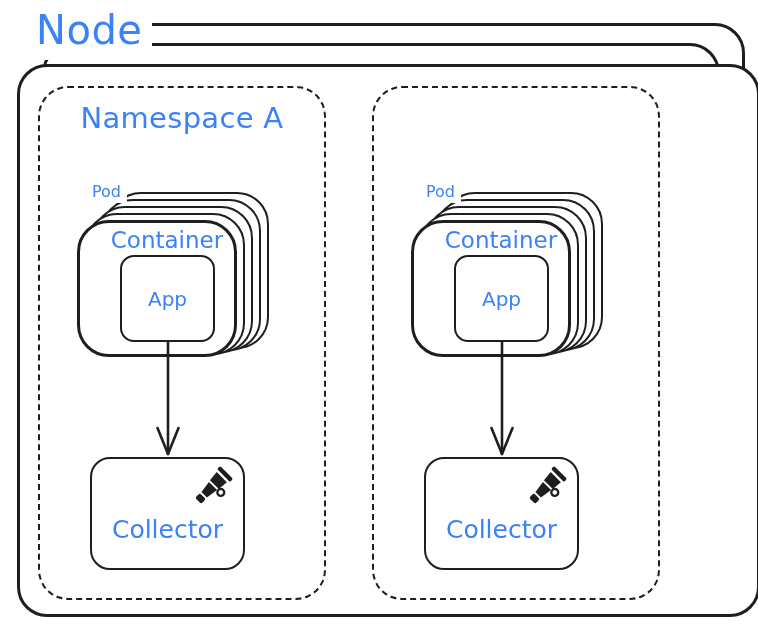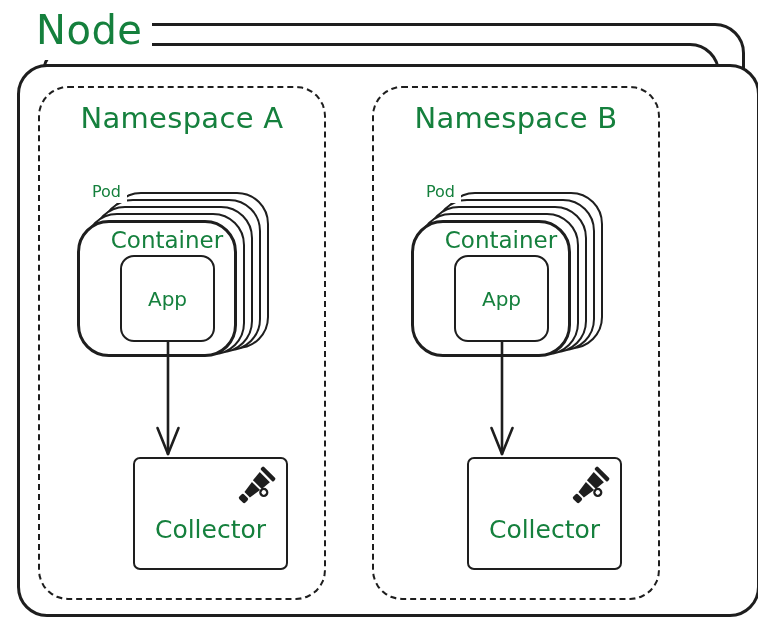--- a/index.html
+++ b/index.html
@@ -3,21 +3,21 @@
 <meta charset="utf-8">
 <style>
   html, body { margin: 0; padding: 0; background: #ffffff; }
   * { box-sizing: border-box; }
   .stage {
     position: relative;
     width: 758px;
     height: 629px;
     background: #ffffff;
     font-family: "DejaVu Sans", "Liberation Sans", sans-serif;
-    color: #15803d;
+    color: #3b82f6;
     overflow: hidden;
   }
   
   .node-layer {
     position: absolute;
     background: #ffffff;
     border: 3px solid #1e1e1e;
     border-radius: 30px;
   }
   .node-layer-back { left: 67px; top: 23px; width: 678px; height: 555px; }
@@ -108,22 +108,21 @@
     position: absolute;
     left: 113px; top: 254px;
     width: 30px; height: 118px;
   }
   
   .collector {
     position: absolute;
     left: 50px; top: 369px; width: 155px; height: 113px;
     background: #ffffff;
     border: 2.6px solid #1e1e1e;
-    border-radius: 7px;
-    margin-left: 43px;
+    border-radius: 20px;
   }
   .collector-label {
     position: absolute;
     left: 0; top: 56px; width: 100%;
     text-align: center;
     font-size: 25px;
     font-weight: 500;
   }
   .telescope {
     position: absolute;
@@ -170,21 +169,20 @@
             <path d="M26 17.5 L37 16.5 L37 31.5 L26 30.5 Z" fill="#1e1e1e"></path>
             <rect x="39.5" y="14.5" width="4.5" height="19" rx="1.5" fill="#1e1e1e"></rect>
             <circle cx="25" cy="34.5" r="3.6" fill="#ffffff" stroke="#1e1e1e" stroke-width="2.4"></circle>
           </g>
         </svg>
         <div class="collector-label">Collector</div>
       </div>
     </section>
 
     <section class="namespace ns-b">
-      <div class="ns-label">Namespace B</div>
 
       <div class="pod-layer pl4"></div>
       <div class="pod-layer pl3"></div>
       <div class="pod-layer pl2"></div>
       <div class="pod-layer pl1"></div>
       <div class="pod-label">Pod</div>
 
       <div class="pod-box"></div>
       <div class="container-label">Container</div>
       <div class="app-box">

